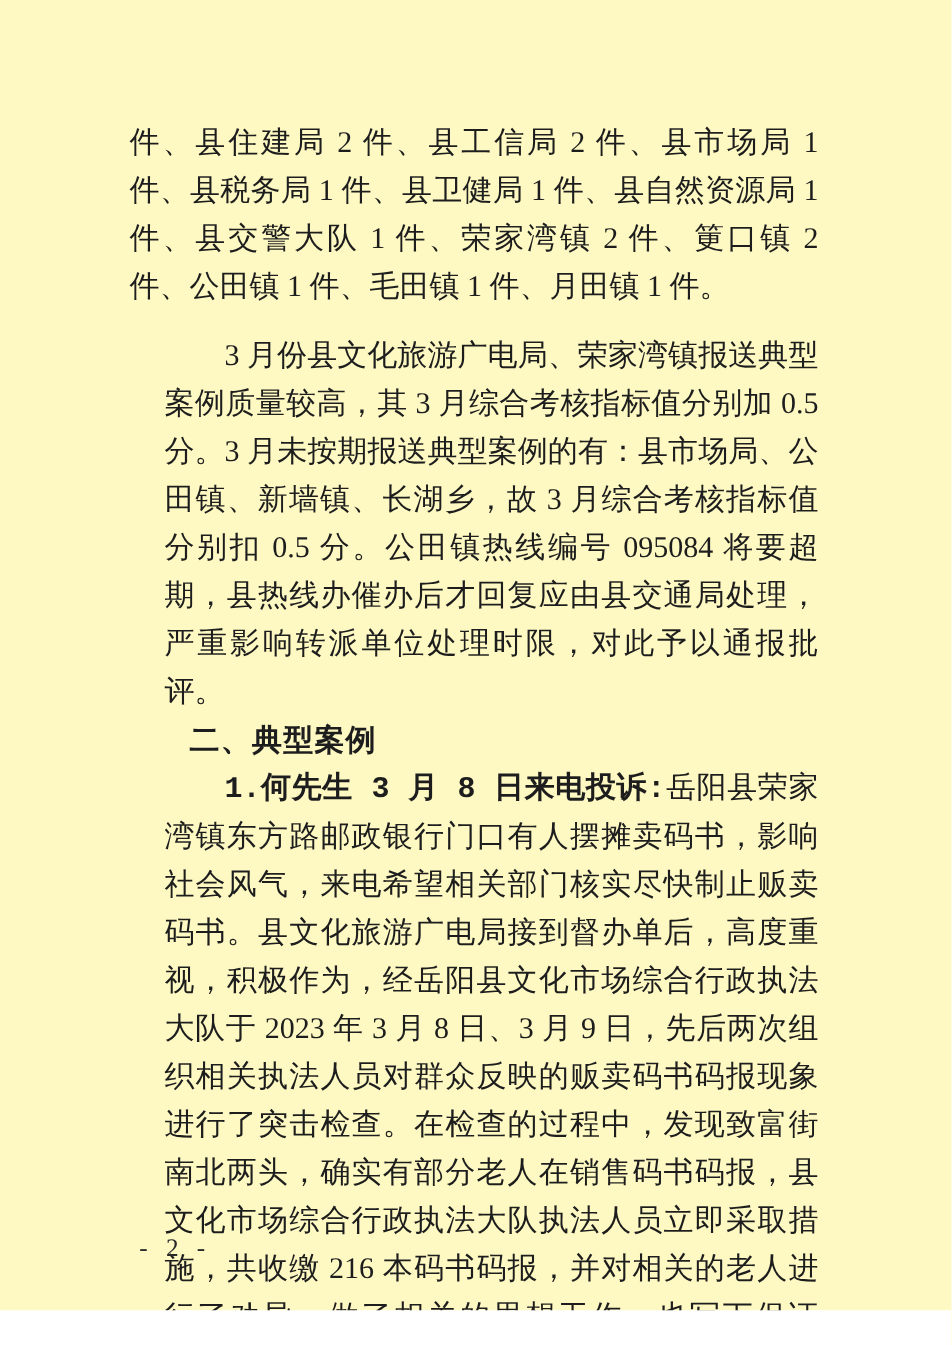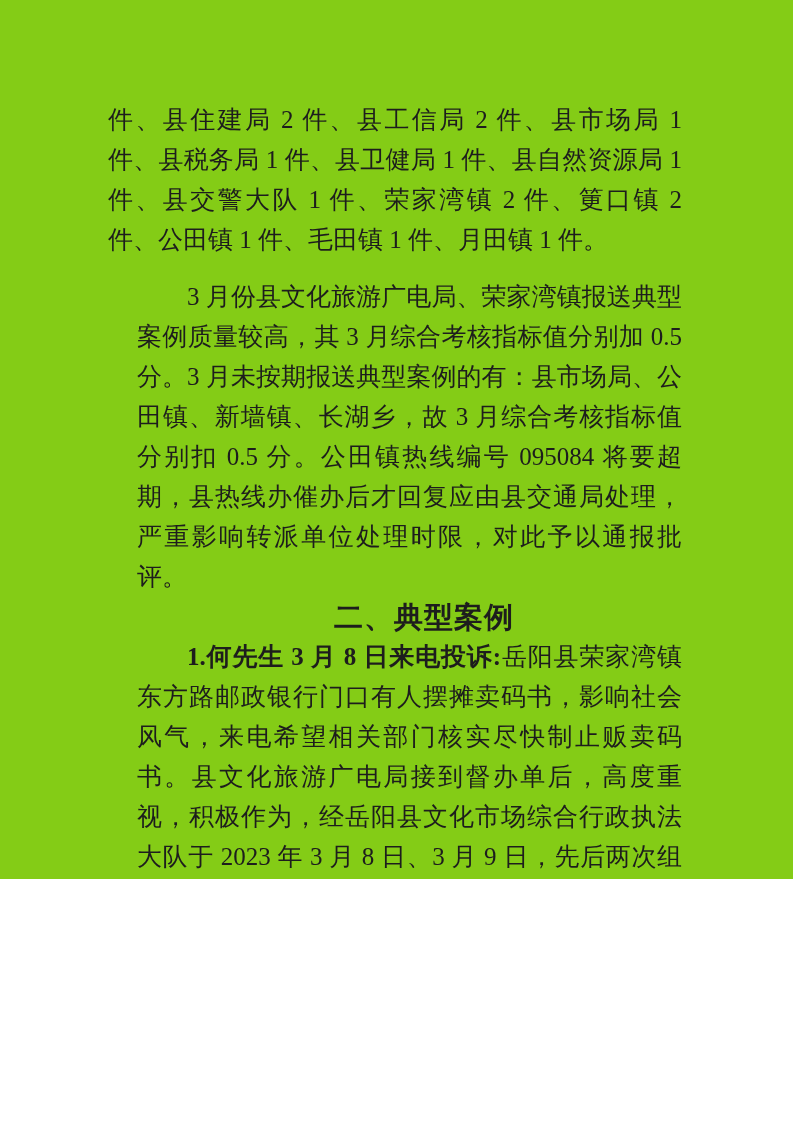--- a/index.html
+++ b/index.html
@@ -3,22 +3,22 @@
 <meta charset="utf-8">
 <style>
   html, body {
     margin: 0;
     padding: 0;
     background: #ffffff;
   }
   .page {
     position: relative;
     width: 793px;
-    height: 879px;
-    background: #84cc16;
+    height: 1092px;
+    background: #fef9c3;
     color: #1d1d1d;
     font-family: "Liberation Serif", "DejaVu Serif", serif;
     overflow: hidden;
   }
   .content {
     position: absolute;
     left: 108px;
     top: 100px;
     width: 574px;
   }
@@ -34,30 +34,30 @@
   }
   .para-indent {
     text-indent: 2em;
     margin-left: 29px;
   }
   .para-spaced {
     margin-top: 17px;
   }
   .section-heading {
     margin: 0;
-    font-size: 29px;
+    font-size: 25px;
     line-height: 40px;
     font-weight: 700;
     text-indent: 2em;
     font-family: "Liberation Sans", "DejaVu Sans", sans-serif;
     letter-spacing: 1px;
-    text-align: center;
   }
   .case-lead {
     font-weight: 700;
+    font-family: Liberation Mono, monospace;
   }
   .page-footer {
     position: absolute;
     left: 116px;
     top: 1028px;
     font-size: 21px;
     letter-spacing: 5px;
     color: #2a2a2a;
     font-family: "Liberation Serif", "DejaVu Serif", serif;
   }

